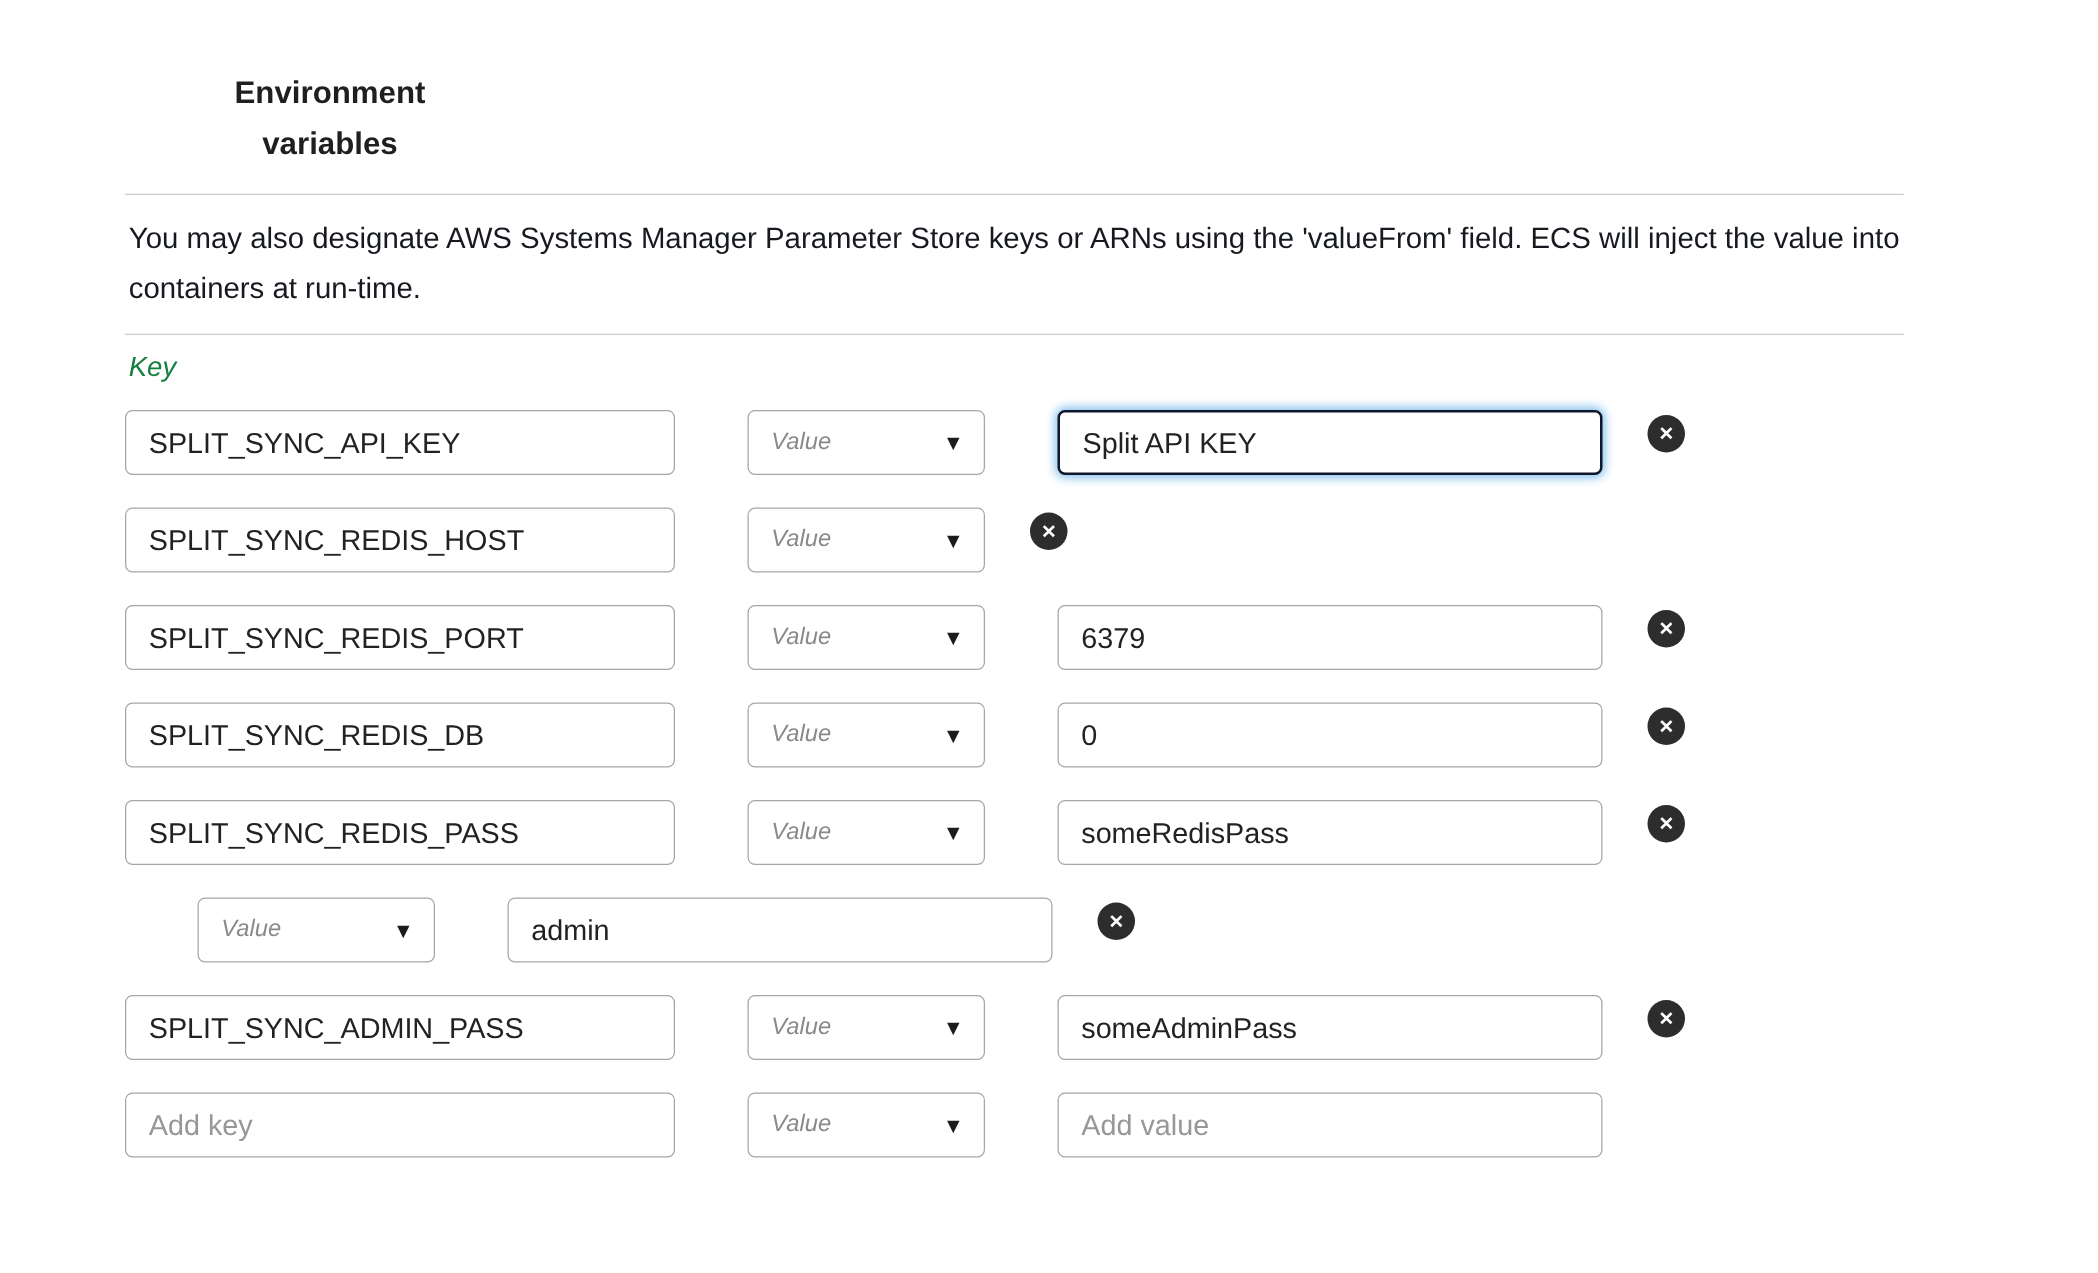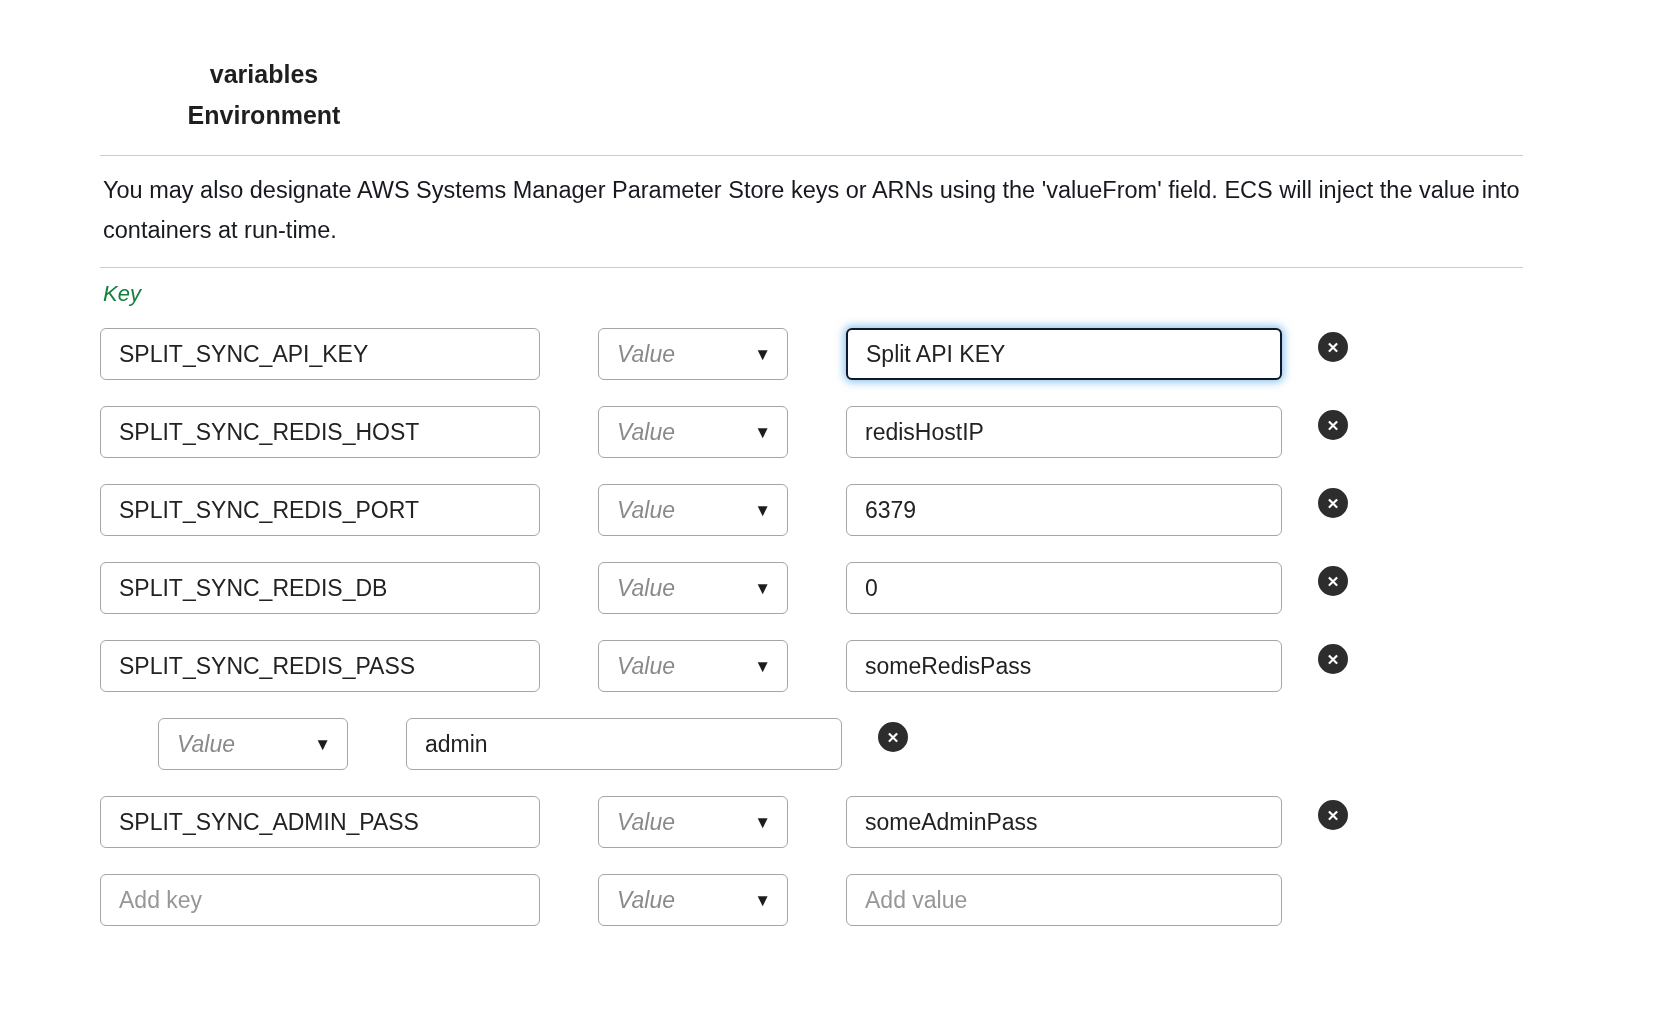--- a/index.html
+++ b/index.html
@@ -91,21 +91,21 @@
     border-radius: 6px;
     background: #ffffff;
     display: flex;
     align-items: center;
     justify-content: space-between;
     padding: 0 16px 0 18px;
     cursor: pointer;
   }
   .select-label {
     font-style: italic;
-    font-size: 23px;
+    font-size: 19px;
     color: #8a8a8a;
   }
   .caret {
     font-size: 17px;
     color: #1c1c1c;
     line-height: 1;
   }
   .remove-btn {
     margin-left: 36px;
     align-self: flex-start;
@@ -128,22 +128,22 @@
     font-weight: bold;
     line-height: 1;
   }
 </style>
 </head>
 <body>
 
 <div class="page">
 
   <div class="section-label">
+    <div>Environment</div>
     <div>variables</div>
-    <div>Environment</div>
   </div>
 
   <div class="content">
     <hr class="divider">
     <p class="help-text">You may also designate AWS Systems Manager Parameter Store keys or ARNs using the 'valueFrom' field. ECS will inject the value into containers at run-time.</p>
     <hr class="divider">
     <div class="key-col-label">Key</div>
 
     <div class="rows">
   <div class="row">
@@ -157,21 +157,20 @@
       <span class="x-circle">✕</span>
     </button>
   </div>
 
   <div class="row">
     <input class="field key-input" value="SPLIT_SYNC_REDIS_HOST" style="">
     <div class="type-select">
       <span class="select-label">Value</span>
       <span class="caret">▼</span>
     </div>
-    <input class="field value-input" value="redisHostIP" style="">
     <button class="remove-btn">
       <span class="x-circle">✕</span>
     </button>
   </div>
 
   <div class="row">
     <input class="field key-input" value="SPLIT_SYNC_REDIS_PORT" style="">
     <div class="type-select">
       <span class="select-label">Value</span>
       <span class="caret">▼</span>

